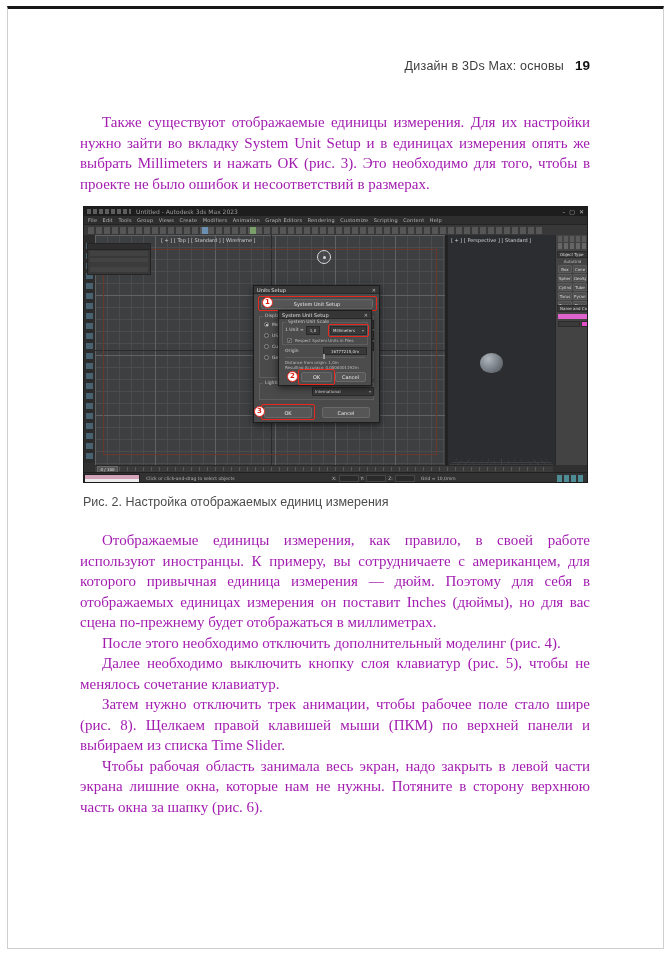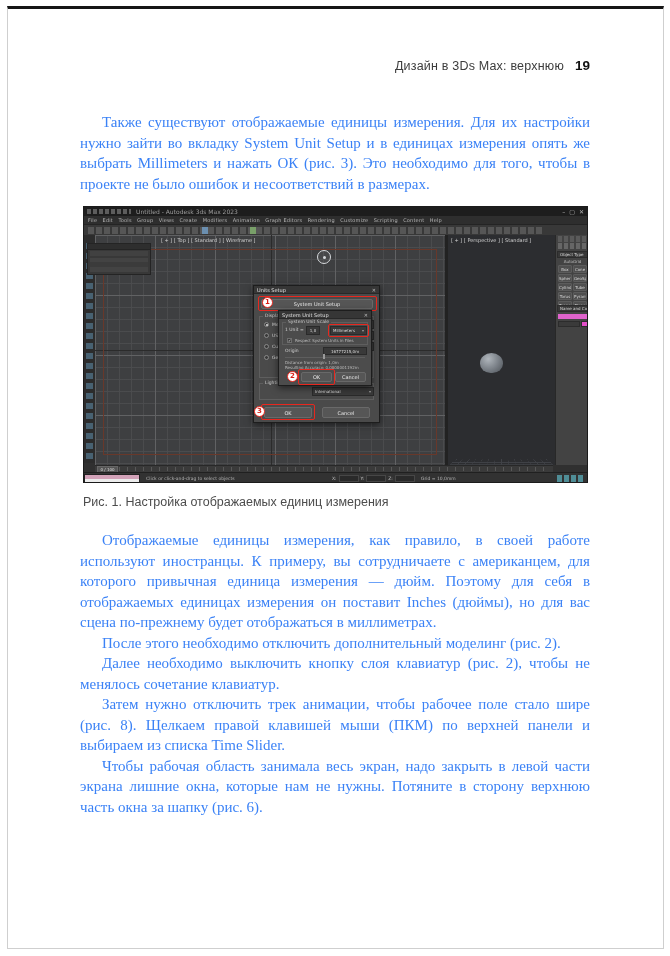--- a/index.html
+++ b/index.html
@@ -21,21 +21,21 @@
     position:absolute; top:58px; right:80px; display:flex; align-items:baseline; gap:11px;
     font-family:"Liberation Sans","DejaVu Sans",sans-serif;
   }
   .rh-title { font-size:12.5px; color:#3c3c3c; letter-spacing:.2px; }
   .rh-num   { font-size:13.5px; color:#111; font-weight:bold; }
 
   
   .content { position:absolute; left:80px; top:112px; width:510px; }
   .para {
     margin:0; font-size:15px; line-height:20.5px; text-align:justify;
-    text-indent:22px; color:#3b82f6;
+    text-indent:22px; color:#a21caf;
   }
 
   figure { margin:12px 0 21px 3px; }
   figcaption {
     margin-top:12px; font-family:"Liberation Sans","DejaVu Sans",sans-serif;
     font-size:12.5px; color:#4c4c4c;
   }
 
   
   .shot {
@@ -171,21 +171,21 @@
   .ann-circle { position:absolute; z-index:10; width:11px; height:11px; border-radius:50%;
                 background:#fff; border:1.5px solid #e8271e; color:#d81f16; font-weight:bold;
                 font-size:7px; line-height:8.5px; text-align:center; }
 </style>
 </head>
 <body>
 
 <div class="page-border"></div>
 
 <div class="running-header">
-  <span class="rh-title">Дизайн в 3Ds Max: верхнюю</span>
+  <span class="rh-title">Дизайн в 3Ds Max: основы</span>
   <span class="rh-num">19</span>
 </div>
 
 <div class="content">
   <p class="para">Также существуют отображаемые единицы измерения. Для их настройки нужно зайти во вкладку System Unit Setup и в единицах измерения опять же выбрать Millimeters и нажать ОК (рис. 3). Это необходимо для того, чтобы в проекте не было ошибок и несоответствий в размерах.</p>
 
   <figure>
     <div class="shot">
 
       <div class="shot-titlebar">
@@ -354,21 +354,21 @@
         <div class="tinytext" style="left:6px; top:49px;"><span>Distance from origin:</span> <span>1,0m</span></div>
         <div class="tinytext" style="left:6px; top:54px;"><span>Resulting Accuracy:</span> <span>0,0000001192m</span></div>
 
         <div class="mbtn" style="left:22px; top:61px; width:31px; height:10px; line-height:9px;">OK</div>
         <div class="mbtn" style="left:56px; top:61px; width:31px; height:10px; line-height:9px;">Cancel</div>
         <div class="ann-rect" style="left:19px; top:58px; width:37px; height:16px;"></div>
         <div class="ann-circle" style="left:8px; top:60px;">2</div>
       </div>
 
     </div>
-    <figcaption>Рис. 1. Настройка отображаемых единиц измерения</figcaption>
+    <figcaption>Рис. 2. Настройка отображаемых единиц измерения</figcaption>
   </figure>
 
   <p class="para">Отображаемые единицы измерения, как правило, в своей работе используют иностранцы. К примеру, вы сотрудничаете с американцем, для которого привычная единица измерения — дюйм. Поэтому для себя в отображаемых единицах измерения он поставит Inches (дюймы), но для вас сцена по-прежнему будет отображаться в миллиметрах.</p>
-  <p class="para">После этого необходимо отключить дополнительный моделинг (рис. 2).</p>
-  <p class="para">Далее необходимо выключить кнопку слоя клавиатур (рис. 2), чтобы не менялось сочетание клавиатур.</p>
+  <p class="para">После этого необходимо отключить дополнительный моделинг (рис. 4).</p>
+  <p class="para">Далее необходимо выключить кнопку слоя клавиатур (рис. 5), чтобы не менялось сочетание клавиатур.</p>
   <p class="para">Затем нужно отключить трек анимации, чтобы рабочее поле стало шире (рис. 8). Щелкаем правой клавишей мыши (ПКМ) по верхней панели и выбираем из списка Time Slider.</p>
   <p class="para">Чтобы рабочая область занимала весь экран, надо закрыть в левой части экрана лишние окна, которые нам не нужны. Потяните в сторону верхнюю часть окна за шапку (рис. 6).</p>
 </div>
 
 </body></html>

